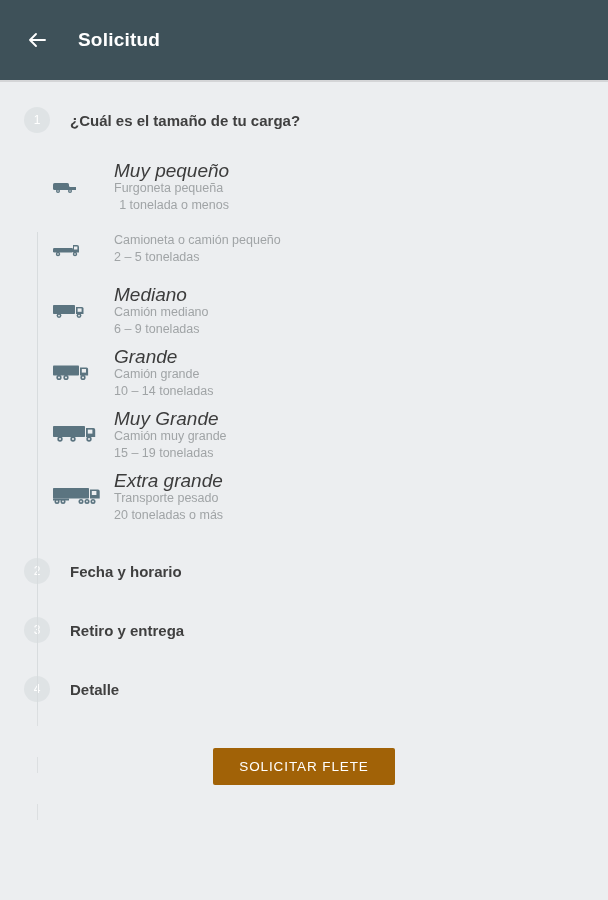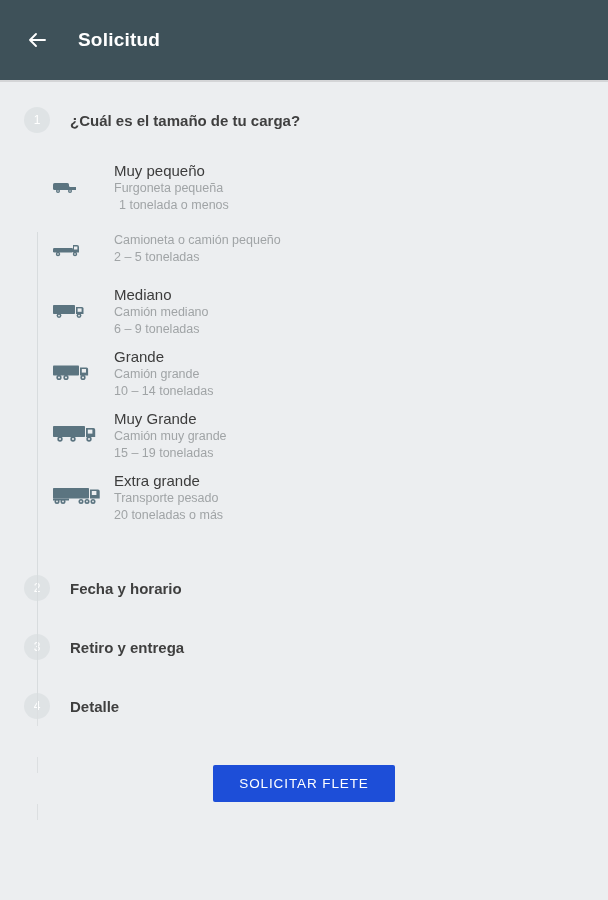--- a/index.html
+++ b/index.html
@@ -126,39 +126,40 @@
   .option-icon {
     width: 56px;
     flex: none;
     display: flex;
     align-items: center;
     justify-content: flex-start;
   }
   .option-icon svg { display: block; }
   .option-text { margin-left: 6px; }
   .option-title {
-    font-size: 15px;
+    font-size: 19px;
     color: #3c3c3c;
     line-height: 19px;
+    font-style: italic;
   }
   .option-sub {
     font-size: 12.5px;
     color: #a0a4a6;
     line-height: 17px;
   }
   .option-sub.indent { padding-left: 5px; text-align: center; }
 
   
   .submit-wrap {
     margin-top: 46px;
     display: flex;
     justify-content: center;
   }
   .submit-btn {
-    background: #1d4ed8;
+    background: #a16207;
     color: #ffffff;
     font-size: 13.5px;
     letter-spacing: 0.9px;
     padding: 11px 26px;
     border: none;
     border-radius: 2px;
     font-family: "Liberation Sans", sans-serif;
     cursor: default;
   }
 </style>
@@ -309,21 +310,21 @@
         </div>
         <div class="option-text">
           <div class="option-title">Extra grande</div>
           <div class="option-sub">Transporte pesado</div>
           <div class="option-sub">20 toneladas o más</div>
         </div>
       </div>
 
     </div>
 
-    <div class="step-row" style="margin-top:47px;align-items:center;">
+    <div class="step-row" style="margin-top:30px;align-items:center;">
       <div class="step-circle">2</div>
       <div class="step-label">Fecha y horario</div>
     </div>
 
     <div class="step-row">
       <div class="step-circle">3</div>
       <div class="step-label">Retiro y entrega</div>
     </div>
 
     <div class="step-row">

